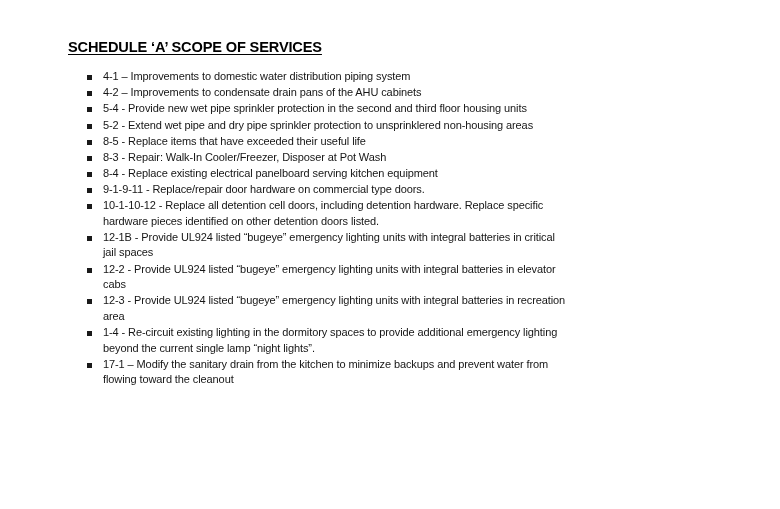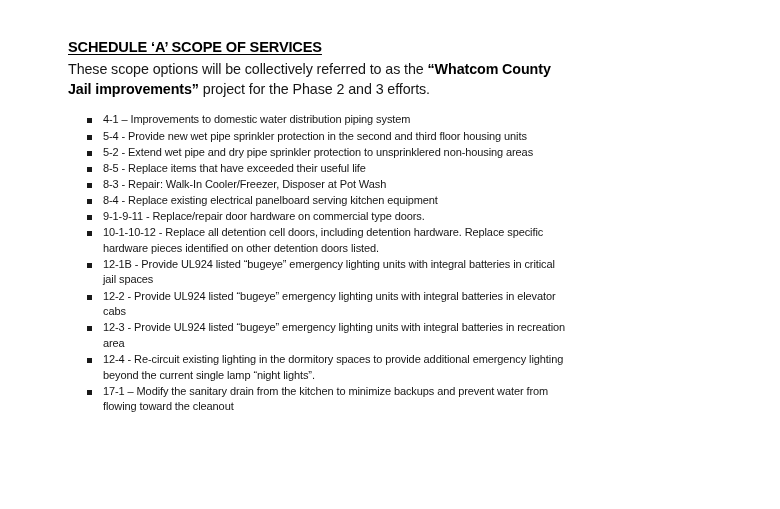--- a/index.html
+++ b/index.html
@@ -70,28 +70,29 @@
     display: block;
   }
 </style>
 </head>
 <body>
 
 <div class="page">
 
   <h1 class="doc-heading">SCHEDULE ‘A’ SCOPE OF SERVICES</h1>
 
-  <p class="intro">
-    <span>These scope options will be collectively referred to as the </span><b>“Whatcom County Jail improvements”</b><span> project for the Phase 2 and 3 efforts.</span>
-  </p>
 
   <ul class="scope-list">
       <li class="scope-item">
         <span class="bullet"></span>
         <span class="item-text">4-1 – Improvements to domestic water distribution piping system</span>
+      </li>
+      <li class="scope-item">
+        <span class="bullet"></span>
+        <span class="item-text">4-2 – Improvements to condensate drain pans of the AHU cabinets</span>
       </li>
       <li class="scope-item">
         <span class="bullet"></span>
         <span class="item-text">5-4 - Provide new wet pipe sprinkler protection in the second and third floor housing units</span>
       </li>
       <li class="scope-item">
         <span class="bullet"></span>
         <span class="item-text">5-2 - Extend wet pipe and dry pipe sprinkler protection to unsprinklered non-housing areas</span>
       </li>
       <li class="scope-item">
@@ -121,21 +122,21 @@
       <li class="scope-item">
         <span class="bullet"></span>
         <span class="item-text">12-2 - Provide UL924 listed “bugeye” emergency lighting units with integral batteries in elevator cabs</span>
       </li>
       <li class="scope-item">
         <span class="bullet"></span>
         <span class="item-text">12-3 - Provide UL924 listed “bugeye” emergency lighting units with integral batteries in recreation area</span>
       </li>
       <li class="scope-item">
         <span class="bullet"></span>
-        <span class="item-text">12-4 - Re-circuit existing lighting in the dormitory spaces to provide additional emergency lighting beyond the current single lamp “night lights”.</span>
+        <span class="item-text">1-4 - Re-circuit existing lighting in the dormitory spaces to provide additional emergency lighting beyond the current single lamp “night lights”.</span>
       </li>
       <li class="scope-item">
         <span class="bullet"></span>
         <span class="item-text">17-1 – Modify the sanitary drain from the kitchen to minimize backups and prevent water from flowing toward the cleanout</span>
       </li>
     </ul>
 
 </div>
 
 </body></html>

